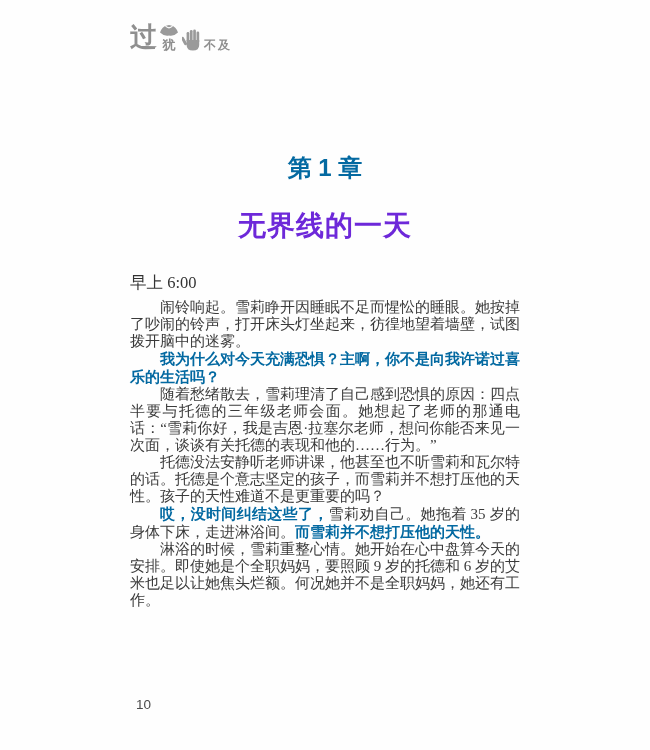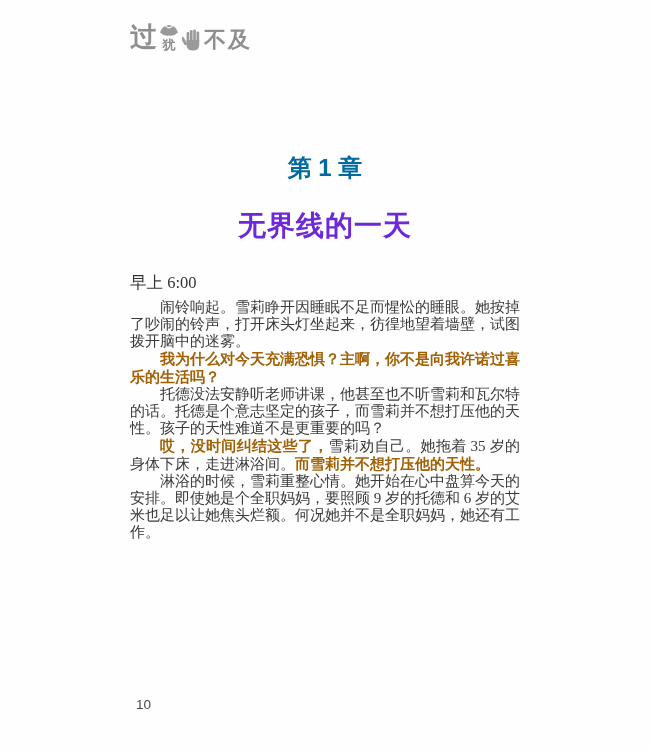--- a/index.html
+++ b/index.html
@@ -27,21 +27,21 @@
   }
   .logo-guo  { font-size: 27px; }
   .logo-you-group {
     display: inline-flex;
     flex-direction: column;
     align-items: center;
     margin: 0 1px 0 2px;
   }
   .logo-you  { font-size: 13px; margin-top: 1px; }
   .logo-palm { margin: 0 2px; }
-  .logo-buji { font-size: 22px; letter-spacing: 2px; }
+  .logo-buji { font-size: 12px; letter-spacing: 2px; }
 
   
   .content { position: absolute; left: 130px; top: 0; width: 390px; }
   .chapter-label {
     position: absolute; top: 152px; width: 100%;
     text-align: center;
     font-family: "Liberation Sans", sans-serif;
     font-weight: bold;
     font-size: 24px;
     color: #0369a1;
@@ -69,21 +69,21 @@
     width: 390px;
     text-align: justify;
     font-size: 15px;
     line-height: 17px;
     color: #3a3a3a;
   }
   .body-text p { margin: 0; text-indent: 2em; }
   .body-text .b {
     font-weight: bold;
     font-family: "Liberation Sans", sans-serif;
-    color: #a16207;
+    color: #0369a1;
   }
 
   
   .page-number {
     position: absolute;
     left: 136px; top: 697px;
     font-family: "Liberation Sans", sans-serif;
     font-size: 13.5px;
     color: #4a4a4a;
   }
@@ -115,20 +115,21 @@
     <span class="logo-buji">不及</span>
   </div>
 
   <div class="content">
     <div class="chapter-label">第 1 章</div>
     <h1 class="chapter-title">无界线的一天</h1>
     <div class="time-heading">早上 6:00</div>
     <div class="body-text">
         <p><span>闹铃响起。雪莉睁开因睡眠不足而惺忪的睡眼。她按掉了吵闹的铃声，打开床头灯坐起来，彷徨地望着墙壁，试图拨开脑中的迷雾。</span></p>
         <p><span class="b">我为什么对今天充满恐惧？主啊，你不是向我许诺过喜乐的生活吗？</span></p>
+        <p><span>随着愁绪散去，雪莉理清了自己感到恐惧的原因：四点半要与托德的三年级老师会面。她想起了老师的那通电话：“雪莉你好，我是吉恩·拉塞尔老师，想问你能否来见一次面，谈谈有关托德的表现和他的……行为。”</span></p>
         <p><span>托德没法安静听老师讲课，他甚至也不听雪莉和瓦尔特的话。托德是个意志坚定的孩子，而雪莉并不想打压他的天性。孩子的天性难道不是更重要的吗？</span></p>
         <p><span class="b">哎，没时间纠结这些了，</span><span>雪莉劝自己。她拖着 35 岁的身体下床，走进淋浴间。</span><span class="b">而雪莉并不想打压他的天性。</span></p>
         <p><span>淋浴的时候，雪莉重整心情。她开始在心中盘算今天的安排。即使她是个全职妈妈，要照顾 9 岁的托德和 6 岁的艾米也足以让她焦头烂额。何况她并不是全职妈妈，她还有工作。</span></p>
       </div>
   </div>
 
   <div class="page-number">10</div>
 
 </div>
 

